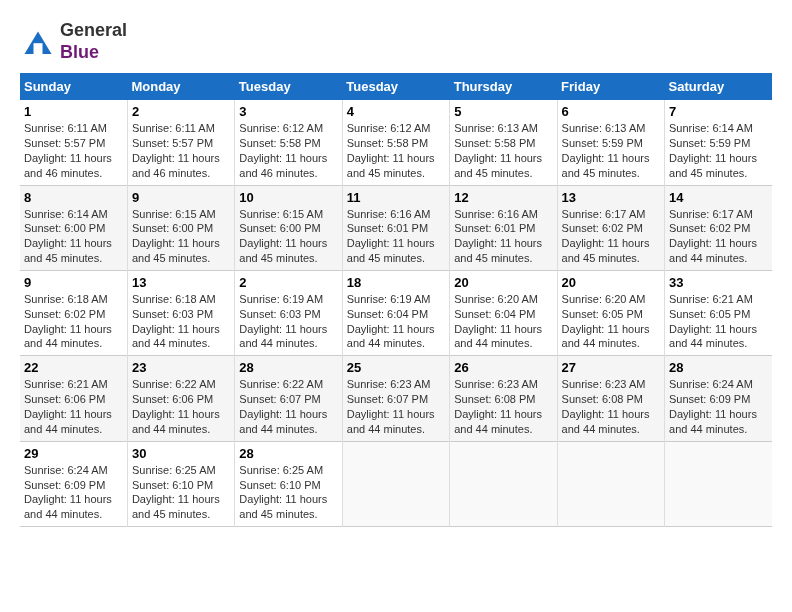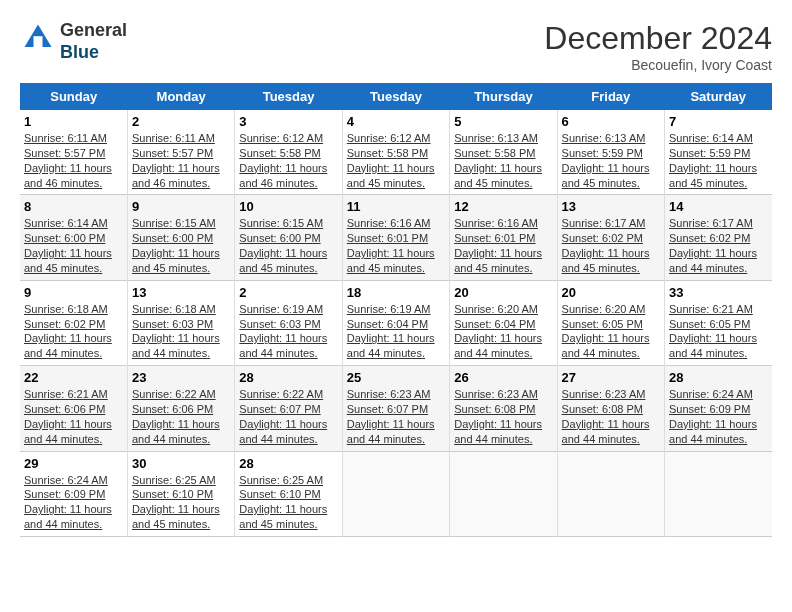--- a/index.html
+++ b/index.html
@@ -11,29 +11,29 @@
       padding: 20px;
     }
     .header {
       display: flex;
       justify-content: space-between;
       align-items: flex-start;
       margin-bottom: 10px;
     }
     .logo {
       display: flex;
-      align-items: flex-start;
+      align-items: flex-end;
     }
     .logo-text {
       font-size: 18px;
       font-weight: bold;
       line-height: 1.2;
     }
     .logo-general { color: #333; }
-    .logo-blue { color: #0c4a6e; margin-top: 19px; }
+    .logo-blue { color: #701a75; margin-top: 19px; }
     .logo-icon {
       width: 36px;
       height: 36px;
       margin-right: 4px;
     }
     .title-block {
       text-align: right;
     }
     .month-title {
       font-size: 32px;
@@ -46,21 +46,21 @@
     }
     table {
       width: 100%;
       border-collapse: collapse;
       font-size: 11px;
     }
     thead tr th {
       background-color: #1a6fc4;
       color: #fff;
       padding: 6px 4px;
-      text-align: center;
+      text-align: left;
       font-size: 13px;
       font-weight: bold;
     }
     tbody tr {
       border-bottom: 1px solid #ccc;
     }
     tbody tr:nth-child(even) {
       background-color: #f5f5f5;
     }
     tbody tr:nth-child(odd) {
@@ -75,45 +75,40 @@
     td:last-child { border-right: none; }
     .day-num {
       font-size: 13px;
       font-weight: bold;
       display: block;
       margin-bottom: 2px;
     }
     .day-info {
       color: #333;
       line-height: 1.35;
-      text-decoration: underline;
     }
     .empty-cell {
       background: #f9f9f9;
     }
   </style>
 </head>
 <body>
 
 <div class="header">
   <div class="logo">
     <svg class="logo-icon" viewBox="0 0 40 40">
       <rect width="40" height="40" fill="white"></rect>
       <polygon points="20,5 35,30 5,30" fill="#1a6fc4"></polygon>
       <rect x="15" y="18" width="10" height="14" fill="white"></rect>
     </svg>
     <div class="logo-text">
       <span class="logo-general">General</span><br>
       <span class="logo-blue">Blue</span>
     </div>
   </div>
-  <div class="title-block">
-    <div class="month-title">December 2024</div>
-    <div class="subtitle">Becouefin, Ivory Coast</div>
-  </div>
 </div>
 
 <table>
   <thead>
     <tr>
     <th>Sunday</th>
         <th>Monday</th>
         <th>Tuesday</th>
         <th>Tuesday</th>
         <th>Thursday</th>

